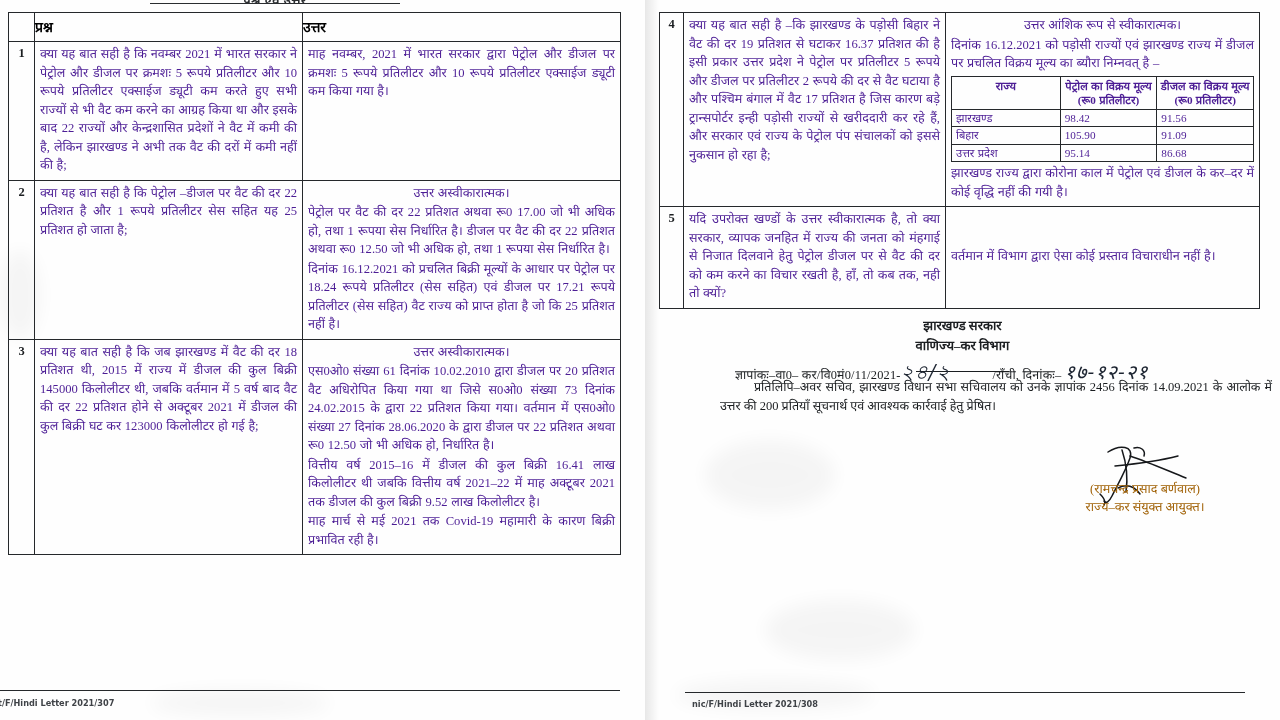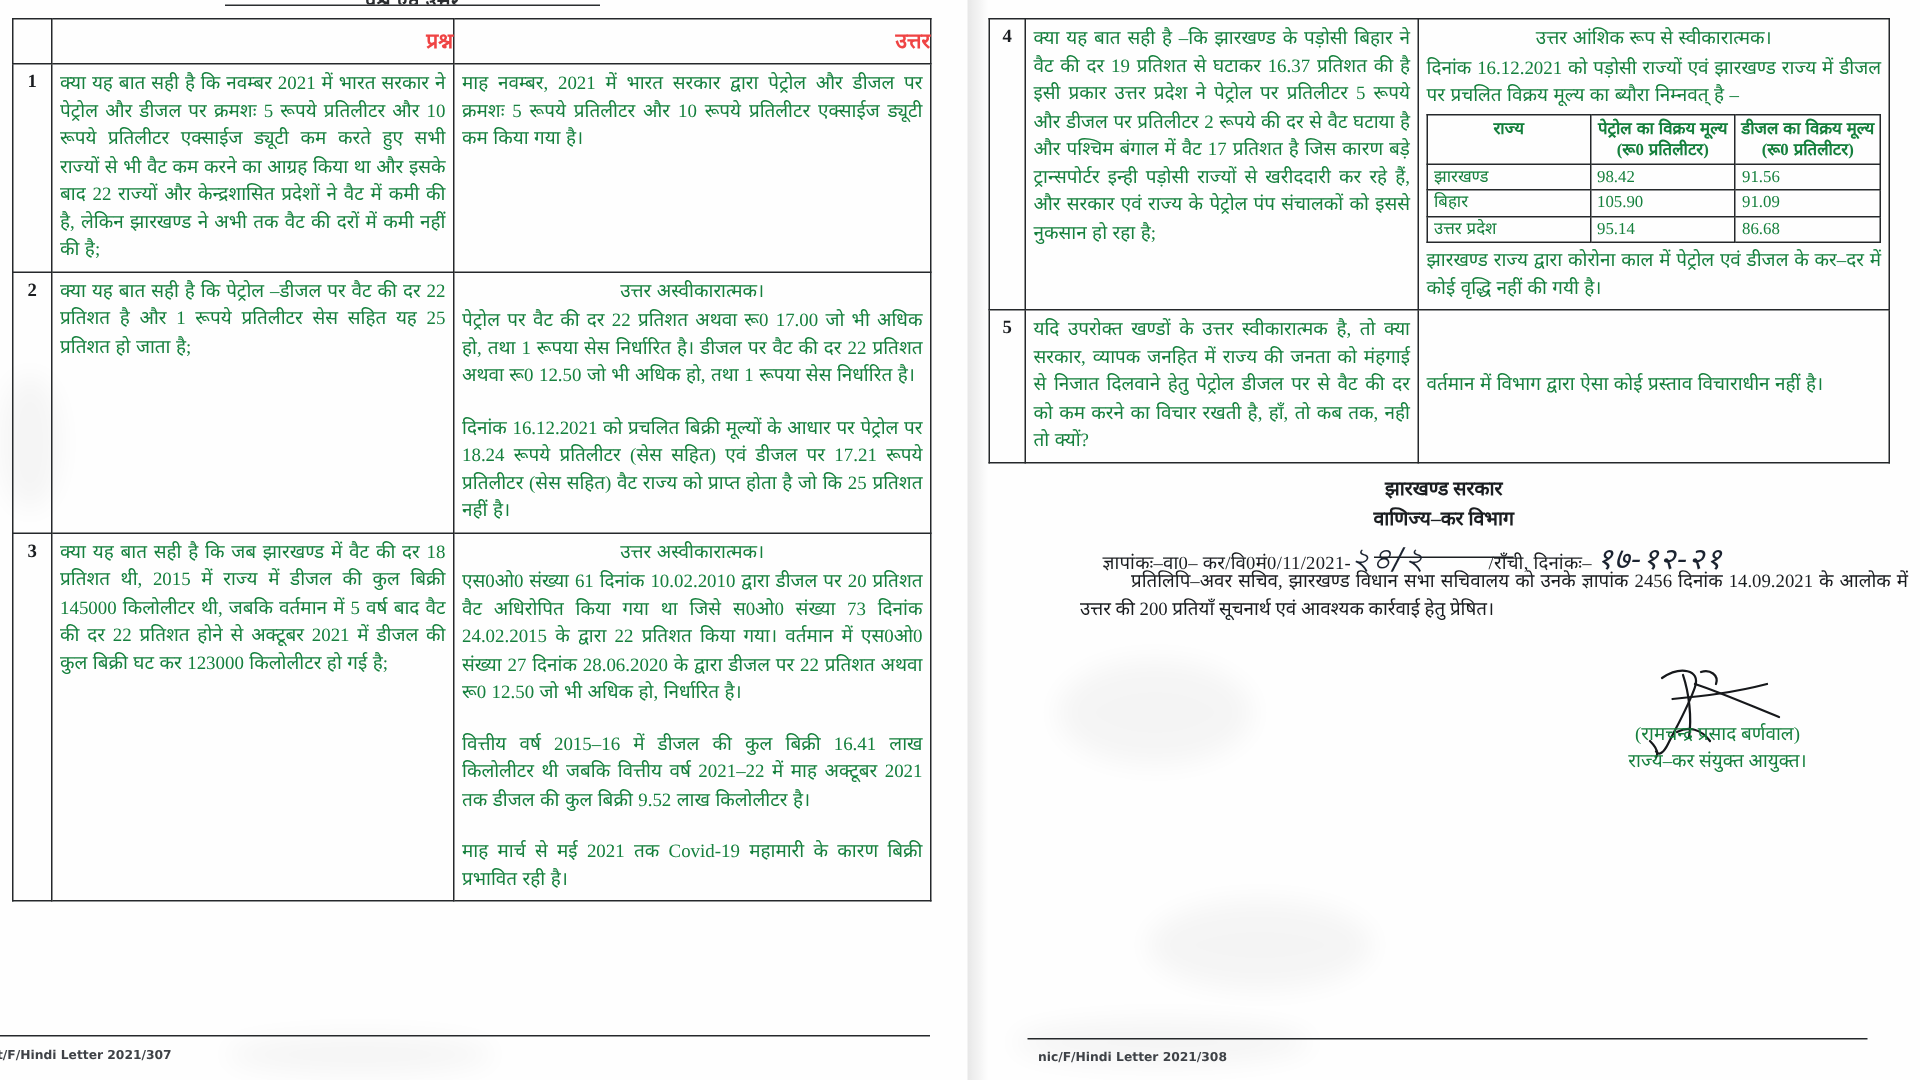--- a/index.html
+++ b/index.html
@@ -80,46 +80,46 @@
 
   col.c-num { width: 26px; }
   col.c-q   { width: 268px; }
   col.c-a   { width: 318px; }
 
   col.c-num-r { width: 24px; }
   col.c-q-r   { width: 262px; }
   col.c-a-r   { width: 314px; }
 
   .col-head {
-    text-align: right;
+    text-align: left;
     font-weight: bold;
     font-size: 14px;
     padding: 4px 0 5px 0 !important;
-    color: #ef4444;
+    color: #000000;
     font-family: Liberation Mono, monospace;
   }
 
   .rownum {
     text-align: center;
     font-weight: bold;
     font-size: 12.5px;
     padding-top: 4px !important;
     color: #1b1e21;
   }
 
   .cell-text {
     font-size: 12.6px;
     line-height: 1.47;
     text-align: justify;
     text-justify: inter-word;
     word-spacing: 0.5px;
-    color: #15803d;
+    color: #4c1d95;
   }
   .cell-text p { margin: 0; }
-  .cell-text p + p { margin-top: 16px; }
+  .cell-text p + p { margin-top: 1px; }
 
   .ans-title {
     display: block;
     text-align: center;
     margin-bottom: 1px;
   }
 
   
   table.price-table {
     width: 100%;
@@ -194,21 +194,21 @@
   }
 
   .sign-block {
     position: absolute;
     left: 1020px;
     top: 480px;
     width: 250px;
     text-align: center;
     font-size: 12.6px;
     line-height: 1.45;
-    color: #15803d;
+    color: #a16207;
   }
   .sign-scribble {
     position: absolute;
     left: 1060px;
     top: 444px;
     width: 170px;
     height: 62px;
     pointer-events: none;
   }
 

